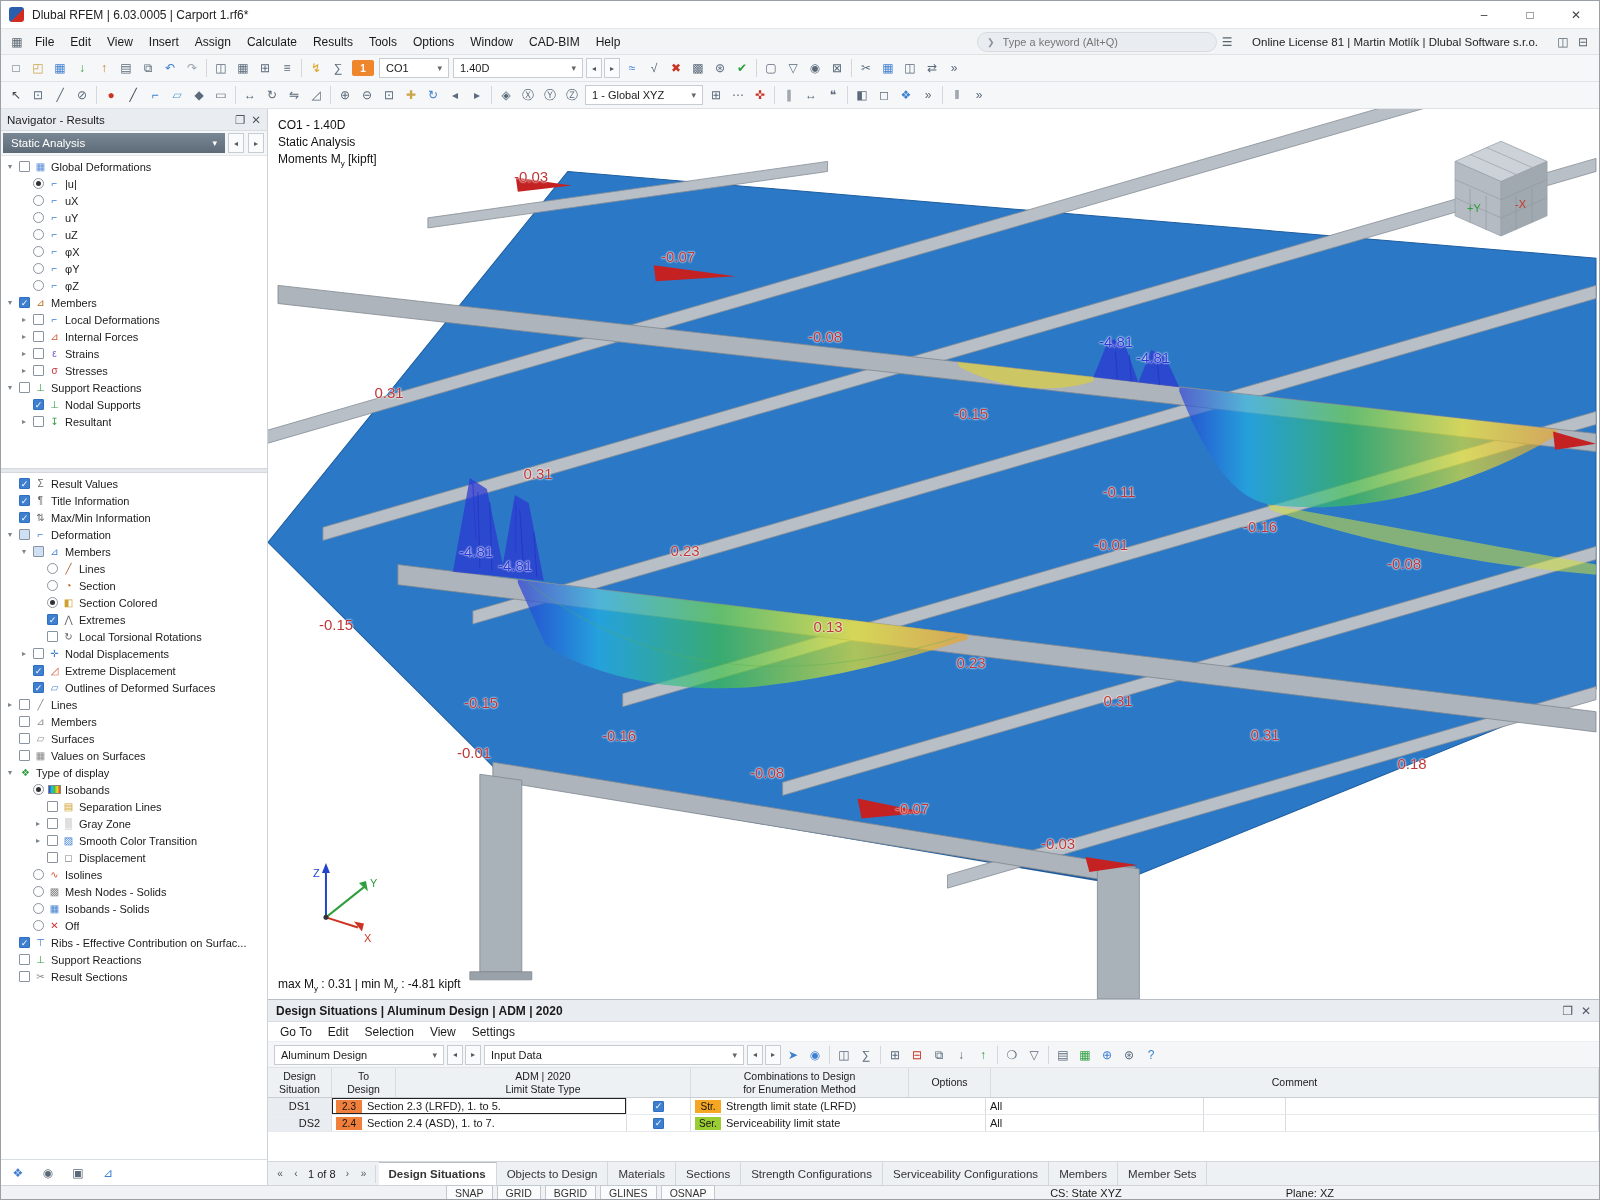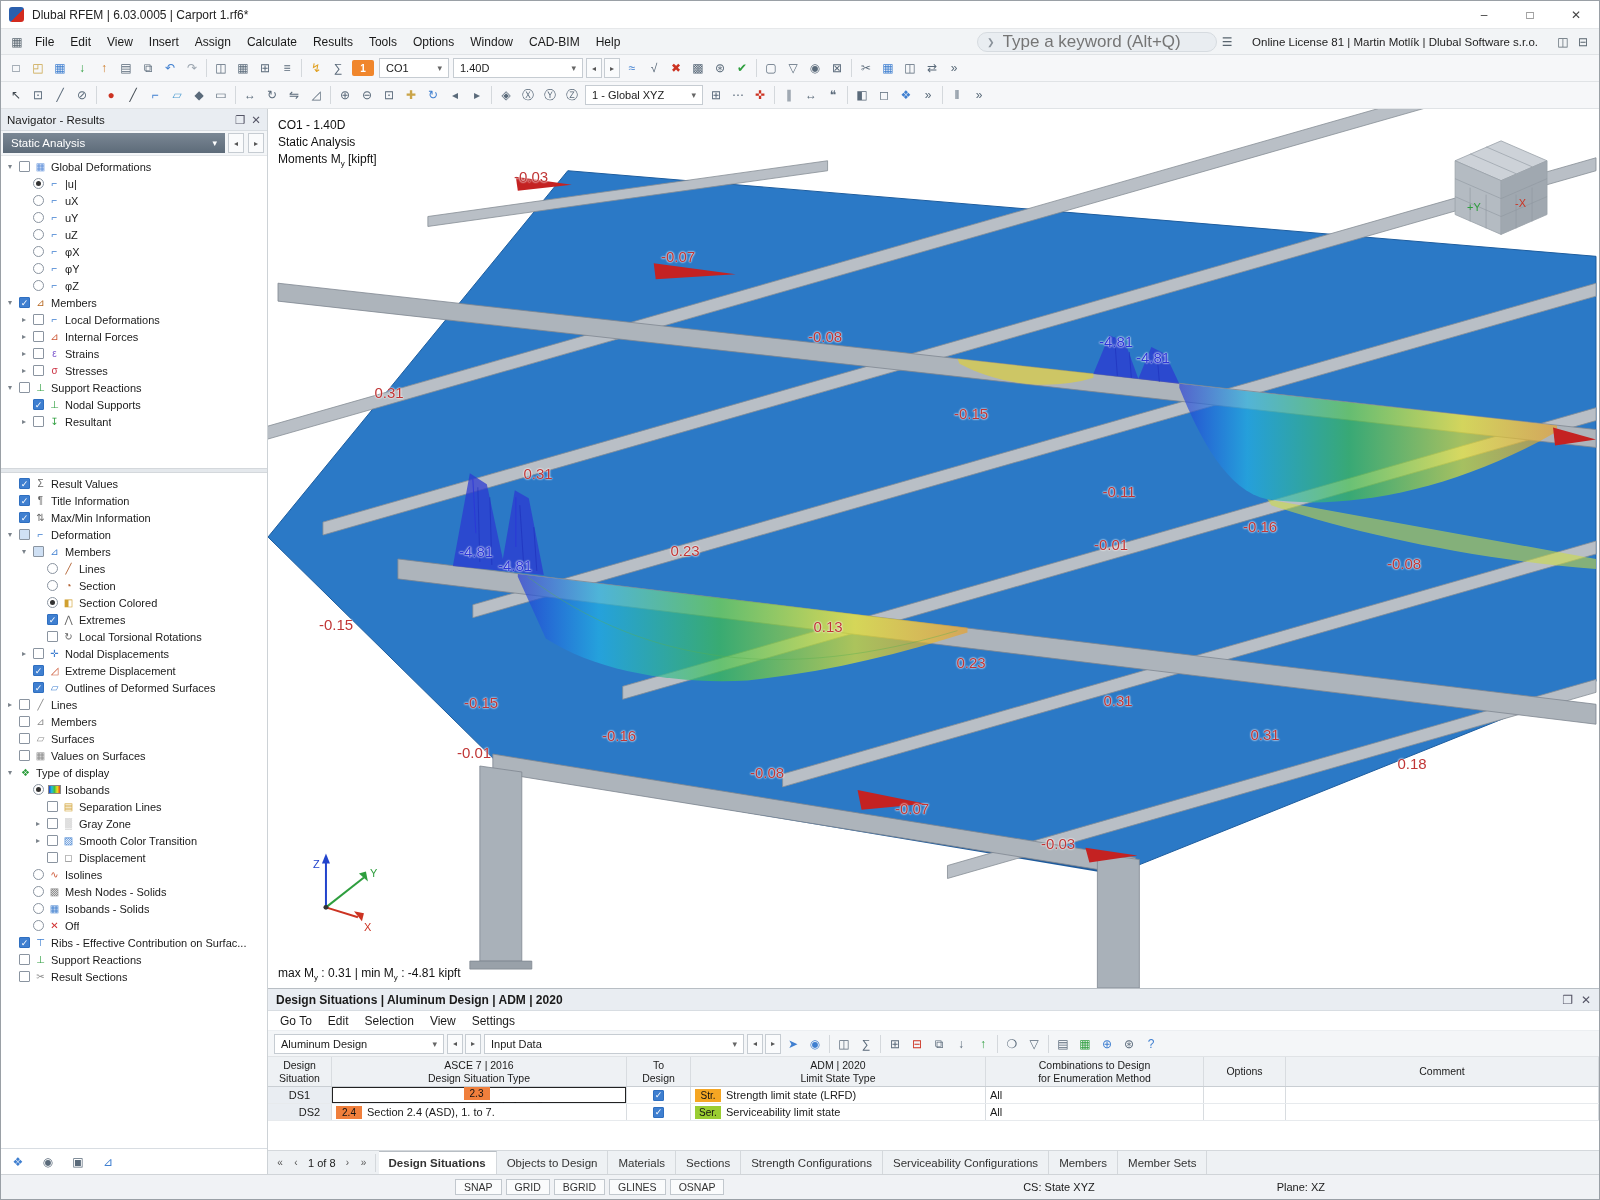--- a/index.html
+++ b/index.html
@@ -9,21 +9,21 @@
   
   .titlebar{height:28px;display:flex;align-items:center;background:#fff;border-bottom:1px solid #e6e8ea;padding-left:8px;gap:8px;flex:0 0 auto;}
   .appicon{width:15px;height:15px;border-radius:3px;background:linear-gradient(135deg,#2b5fad 55%,#d22b1f 55%);}
   .apptitle{font-size:12px;color:#222;}
   .win-controls{margin-left:auto;display:flex;height:100%;}
   .win-btn{width:46px;display:flex;align-items:center;justify-content:center;font-size:12px;color:#444;}
   
   .menubar{height:26px;display:flex;align-items:center;background:#f2f4f6;border-bottom:1px solid #e0e3e6;padding:0 6px;flex:0 0 auto;}
   .menu-item{padding:4px 8px;font-size:12px;cursor:default;}
   .search-box{margin-left:auto;width:240px;height:20px;border-radius:10px;background:#e9edf1;border:1px solid #d6dbe0;display:flex;align-items:center;padding:0 9px;gap:6px;color:#8a929a;}
-  .search-box input{border:none;background:transparent;outline:none;font-size:17px;width:100%;color:#555;font-family:inherit;}
+  .search-box input{border:none;background:transparent;outline:none;font-size:11px;width:100%;color:#555;font-family:inherit;}
   .mb-icon{width:20px;text-align:center;color:#5a6670;font-size:12px;}
   .license{font-size:11.5px;margin:0 15px;white-space:nowrap;color:#222;}
   
   .toolbar{height:27px;display:flex;align-items:center;background:#f6f7f9;border-bottom:1px solid #e0e3e6;padding:0 4px;flex:0 0 auto;}
   .tb-group{display:flex;align-items:center;}
   .tb-icon{width:22px;height:22px;display:flex;align-items:center;justify-content:center;font-size:12px;border-radius:3px;color:#5a6a7a;cursor:default;}
   .tb-sep{width:1px;height:18px;background:#d4d8dc;margin:0 3px;display:inline-block;}
   .combo{height:20px;background:#fff;border:1px solid #c6ccd2;display:flex;align-items:center;padding:0 6px;gap:6px;font-size:11px;margin:0 2px;white-space:nowrap;}
   .combo .arr{color:#666;font-size:9px;}
   .lc-badge{height:16px;min-width:22px;background:#f0862c;color:#fff;font-size:10px;font-weight:bold;display:flex;align-items:center;justify-content:center;border-radius:2px;margin:0 3px;}
@@ -69,29 +69,29 @@
   .panel-menu .menu-item{padding:2px 8px;}
   .panel-toolbar{height:26px;display:flex;align-items:center;padding:0 4px;background:#f4f6f8;border-bottom:1px solid #e0e3e6;}
   .ds-table{flex:1;overflow:hidden;font-size:11px;}
   .t-head{display:flex;background:#eef1f4;border-bottom:1px solid #c9ced3;height:30px;}
   .t-cell{border-right:1px solid #d8dce0;display:flex;align-items:center;padding:0 4px;overflow:hidden;white-space:nowrap;}
   .t-head .t-cell{flex-direction:column;justify-content:center;line-height:13px;text-align:center;font-size:10.5px;padding:0 2px;}
   .t-row{display:flex;height:17px;border-bottom:1px solid #e7eaed;align-items:stretch;}
   .idc{background:#e9edf2;justify-content:center;}
   .ctr{justify-content:center;}
   .tleft{justify-content:flex-start;}
-  .t-cell.sel{box-shadow:inset 0 0 0 1px #222;flex-direction:column;}
+  .t-cell.sel{box-shadow:inset 0 0 0 1px #222;}
   .badge{min-width:26px;padding:0 3px;height:13px;font-size:10px;display:inline-flex;align-items:center;justify-content:center;margin-right:5px;color:#111;flex:0 0 auto;}
   .panel-tabs{height:24px;display:flex;align-items:center;background:#eef1f4;border-top:1px solid #d4d8dc;padding-left:4px;font-size:11.5px;flex:0 0 auto;}
   .pg-btn{width:16px;text-align:center;color:#555;font-size:10px;}
   .page-label{margin:0 4px;font-size:11px;}
   .tab{padding:3px 10px;border-right:1px solid #d4d8dc;color:#333;height:100%;display:flex;align-items:center;}
   .tab.active{background:#fff;font-weight:bold;border-top:1px solid #b8bec4;}
   
-  .statusbar{height:25px;background:#f0f2f5;border-top:1px solid #d0d4d8;display:flex;align-items:center;padding:0 8px;gap:16px;font-size:11px;flex:0 0 auto;}
+  .statusbar{height:14px;background:#f0f2f5;border-top:1px solid #d0d4d8;display:flex;align-items:center;padding:0 8px;gap:7px;font-size:11px;flex:0 0 auto;}
   .st-toggle{border:1px solid #c2c8ce;background:#fafbfc;padding:1px 8px;font-size:10.5px;color:#333;}
   .sb-pad1{width:430px;}.sb-pad2{width:150px;}.sb-pad3{width:250px;}
   .sb-spacer{flex:1;}
 </style>
 </head>
 <body>
 
 <div class="window">
 
   <div class="titlebar">
@@ -710,24 +710,20 @@
               <span class="tb-icon" style="color: rgb(63, 127, 208);">⊕</span>
               <span class="tb-icon" style="color: rgb(90, 106, 122);">⊛</span>
               <span class="tb-icon" style="color: rgb(63, 127, 208);">?</span>
             </div>
         </div>
         <div class="ds-table">
           <div class="t-head">
               <div class="t-cell" style="width: 64px; flex: 0 0 auto;">
                 <div>Design</div>
                 <div>Situation</div>
-              </div>
-              <div class="t-cell" style="width: 295px; flex: 0 0 auto;">
-                <div>ASCE 7 | 2016</div>
-                <div>Design Situation Type</div>
               </div>
               <div class="t-cell" style="width: 64px; flex: 0 0 auto;">
                 <div>To</div>
                 <div>Design</div>
               </div>
               <div class="t-cell" style="width: 295px; flex: 0 0 auto;">
                 <div>ADM | 2020</div>
                 <div>Limit State Type</div>
               </div>
               <div class="t-cell" style="width: 218px; flex: 0 0 auto;">

